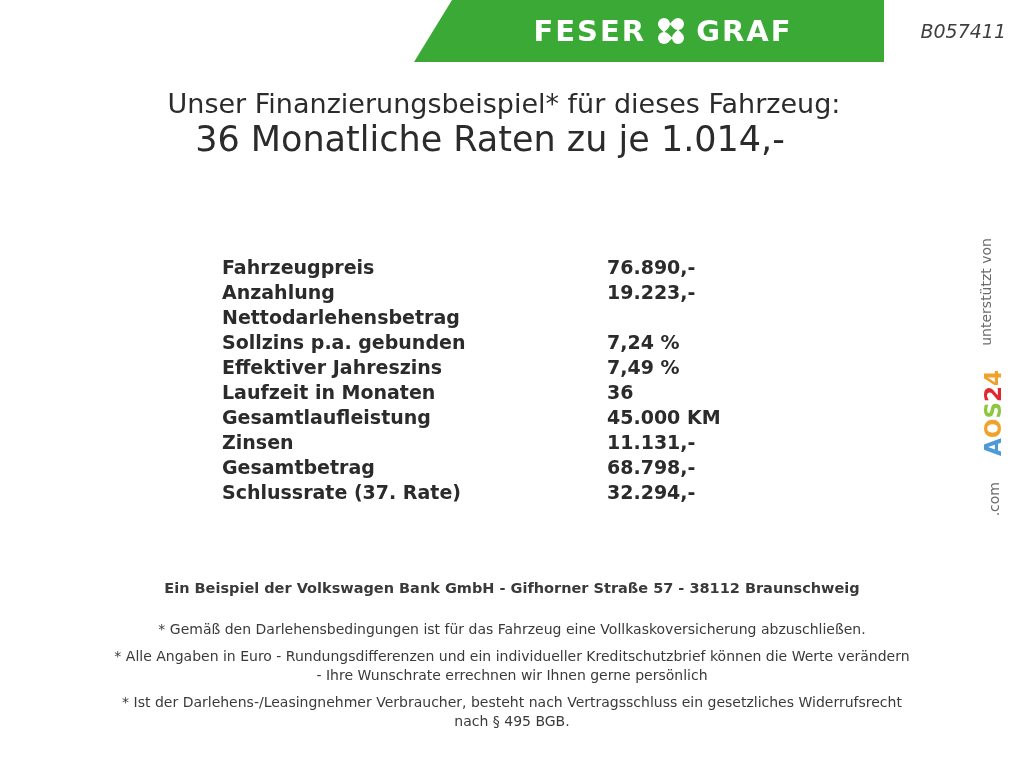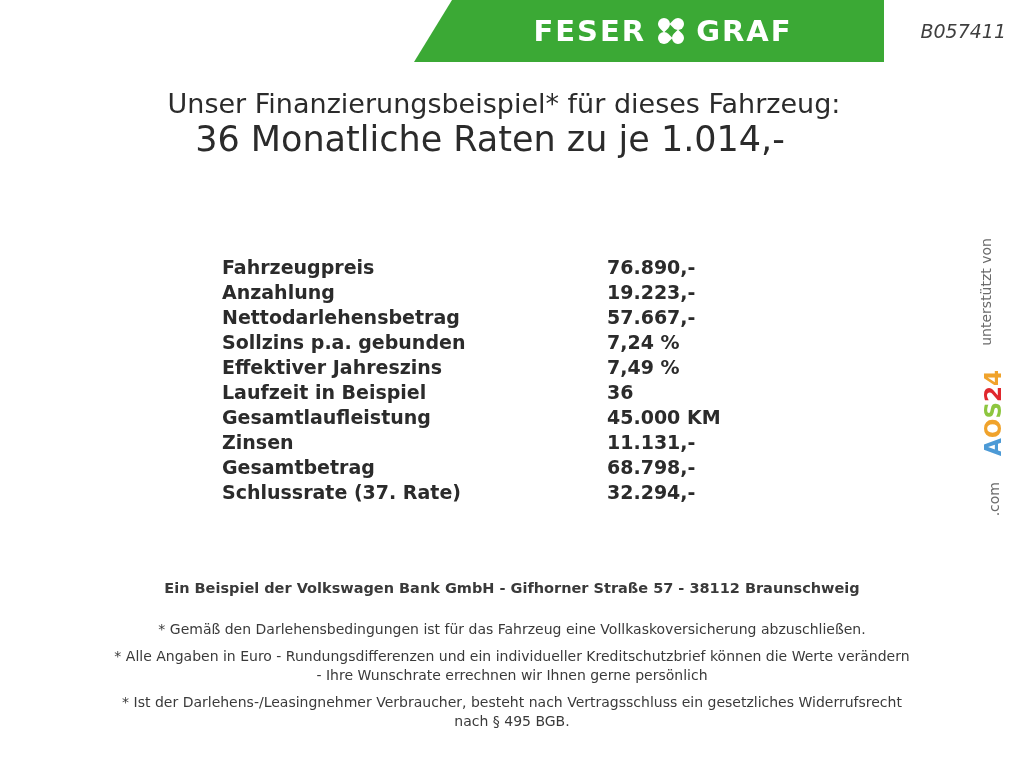--- a/index.html
+++ b/index.html
@@ -205,32 +205,31 @@
   <div class="row">
     <div class="label">Fahrzeugpreis</div>
     <div class="value">76.890,-</div>
   </div>
   <div class="row">
     <div class="label">Anzahlung</div>
     <div class="value">19.223,-</div>
   </div>
   <div class="row">
     <div class="label">Nettodarlehensbetrag</div>
-    <div class="value">57.667,-</div>
   </div>
   <div class="row">
     <div class="label">Sollzins p.a. gebunden</div>
     <div class="value">7,24 %</div>
   </div>
   <div class="row">
     <div class="label">Effektiver Jahreszins</div>
     <div class="value">7,49 %</div>
   </div>
   <div class="row">
-    <div class="label">Laufzeit in Beispiel</div>
+    <div class="label">Laufzeit in Monaten</div>
     <div class="value">36</div>
   </div>
   <div class="row">
     <div class="label">Gesamtlaufleistung</div>
     <div class="value">45.000 KM</div>
   </div>
   <div class="row">
     <div class="label">Zinsen</div>
     <div class="value">11.131,-</div>
   </div>

